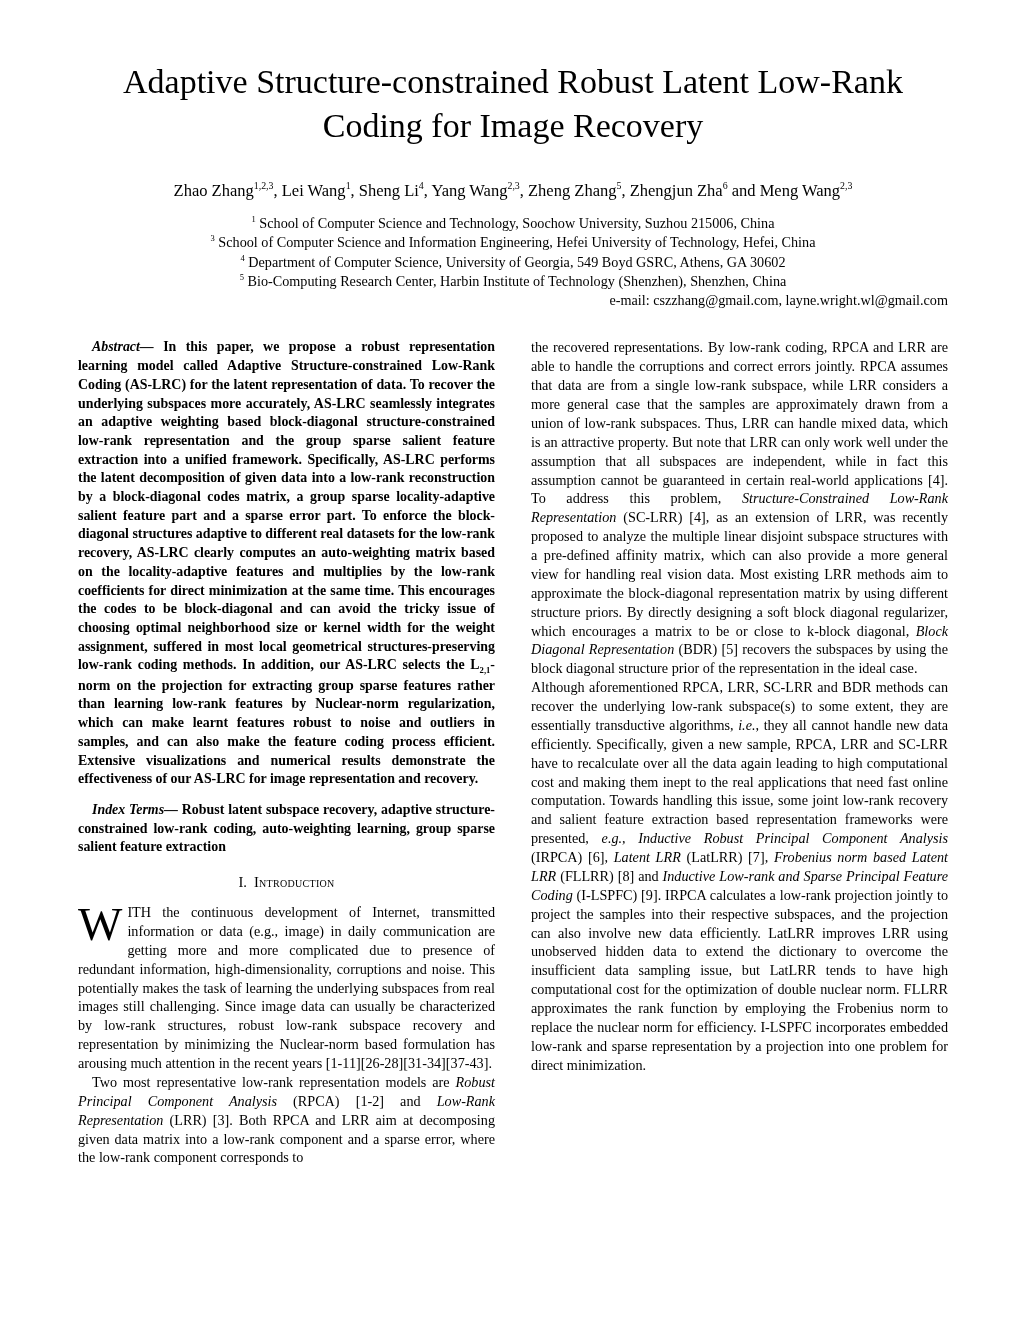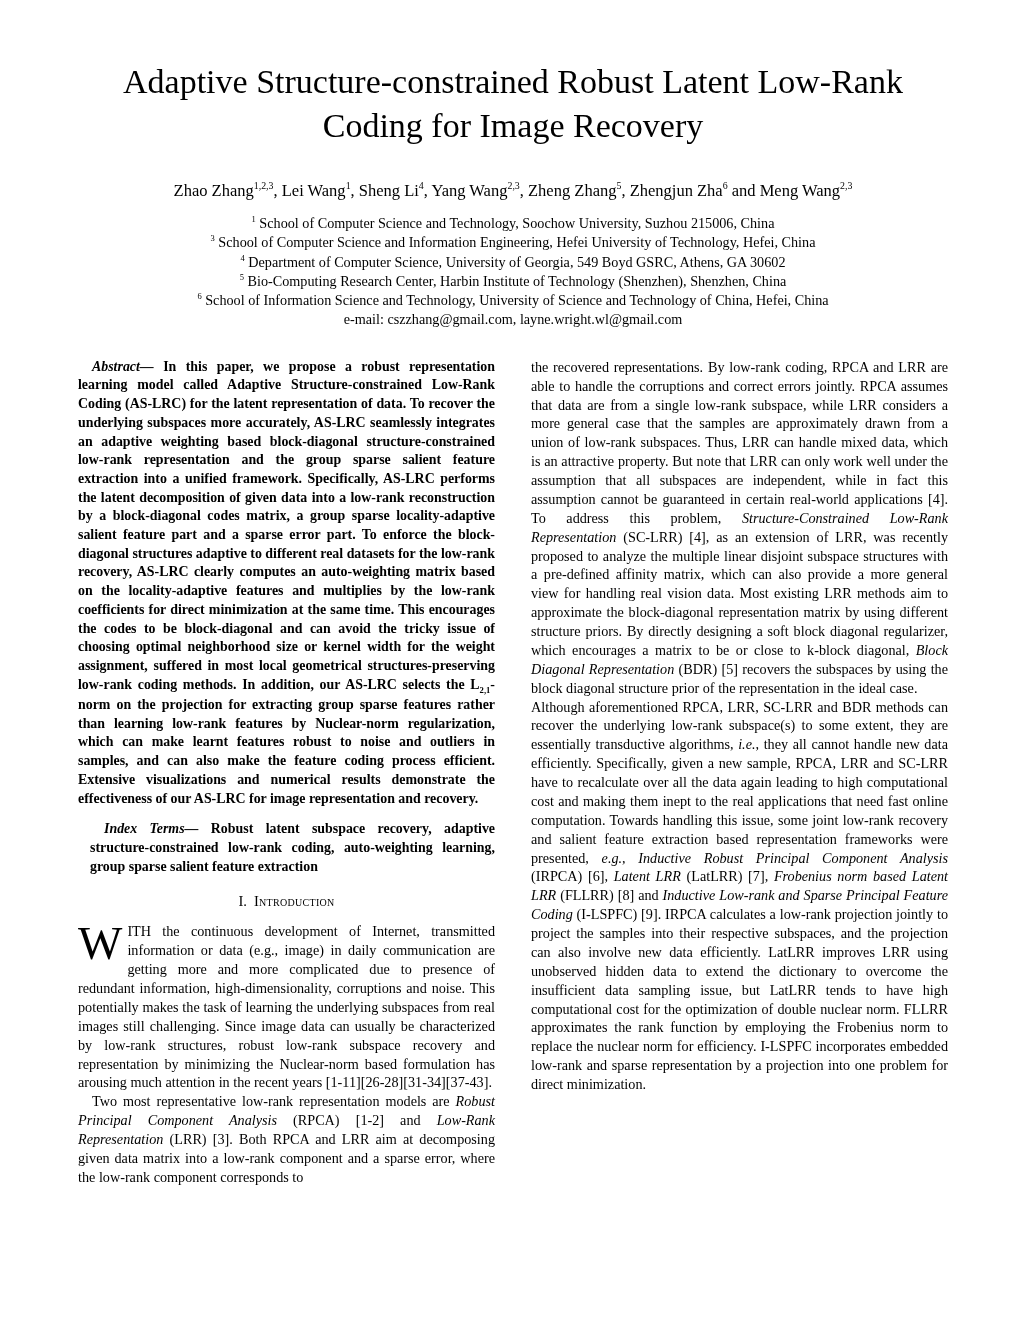--- a/index.html
+++ b/index.html
@@ -29,38 +29,38 @@
     margin-bottom: 13px;
     white-space: nowrap;
   }
   .authors sup, .affil sup { font-size: 0.6em; }
   .affil {
     text-align: center;
     font-size: 14.2px;
     line-height: 1.36;
   }
   .email {
-    text-align: center;
+    text-align: right;
     font-size: 14.2px;
     line-height: 1.36;
   }
   .columns {
     display: flex;
     gap: 36px;
     margin-top: 28px;
   }
   .col { flex: 1 1 0; min-width: 0; }
   .abstract, .indexterms {
     font-weight: bold;
     font-size: 13.9px;
     line-height: 1.345;
     text-align: justify;
     text-indent: 14px;
   }
-  .indexterms { margin-top: 12px; margin-left: 12px; }
+  .indexterms { margin-top: 12px; }
   .sec {
     font-size: 14.6px;
     font-weight: 400;
     text-align: center;
     margin: 17px 0 12px;
   }
   .sc { font-variant: small-caps; margin-left: 7px; letter-spacing: 0.3px; text-align: right; }
   .body {
     font-size: 14.2px;
     line-height: 1.33;
@@ -84,21 +84,20 @@
   <header>
     <h1 class="title">Adaptive Structure-constrained Robust Latent Low-Rank Coding for Image Recovery</h1>
 
     <p class="authors"><span>Zhao Zhang</span><sup>1,2,3</sup><span>, Lei Wang</span><sup>1</sup><span>, Sheng Li</span><sup>4</sup><span>, Yang Wang</span><sup>2,3</sup><span>, Zheng Zhang</span><sup>5</sup><span>, Zhengjun Zha</span><sup>6</sup><span> and Meng Wang</span><sup>2,3</sup></p>
 
     <div>
       <p class="affil"><sup>1</sup><span> School of Computer Science and Technology, Soochow University, Suzhou 215006, China</span></p>
       <p class="affil"><sup>3</sup><span> School of Computer Science and Information Engineering, Hefei University of Technology, Hefei, China</span></p>
       <p class="affil"><sup>4</sup><span> Department of Computer Science, University of Georgia, 549 Boyd GSRC, Athens, GA 30602</span></p>
       <p class="affil"><sup>5</sup><span> Bio-Computing Research Center, Harbin Institute of Technology (Shenzhen), Shenzhen, China</span></p>
-      <p class="affil"><sup>6</sup><span> School of Information Science and Technology, University of Science and Technology of China, Hefei, China</span></p>
       <p class="email">e-mail: cszzhang@gmail.com, layne.wright.wl@gmail.com</p>
     </div>
   </header>
 
   <main class="columns">
 
     <section class="col">
       <p class="abstract"><span style="font-style: italic;">Abstract—</span><span> In this paper, we propose a robust representation learning model called Adaptive Structure-constrained Low-Rank Coding (AS-LRC) for the latent representation of data. To recover the underlying subspaces more accurately, AS-LRC seamlessly integrates an adaptive weighting based block-diagonal structure-constrained low-rank representation and the group sparse salient feature extraction into a unified framework. Specifically, AS-LRC performs the latent decomposition of given data into a low-rank reconstruction by a block-diagonal codes matrix, a group sparse locality-adaptive salient feature part and a sparse error part. To enforce the block-diagonal structures adaptive to different real datasets for the low-rank recovery, AS-LRC clearly computes an auto-weighting matrix based on the locality-adaptive features and multiplies by the low-rank coefficients for direct minimization at the same time. This encourages the codes to be block-diagonal and can avoid the tricky issue of choosing optimal neighborhood size or kernel width for the weight assignment, suffered in most local geometrical structures-preserving low-rank coding methods. In addition, our AS-LRC selects the L</span><sub>2,1</sub><span>-norm on the projection for extracting group sparse features rather than learning low-rank features by Nuclear-norm regularization, which can make learnt features robust to noise and outliers in samples, and can also make the feature coding process efficient. Extensive visualizations and numerical results demonstrate the effectiveness of our AS-LRC for image representation and recovery.</span></p>
 
       <p class="indexterms"><span style="font-style: italic;">Index Terms—</span><span> Robust latent subspace recovery, adaptive structure-constrained low-rank coding, auto-weighting learning, group sparse salient feature extraction</span></p>

